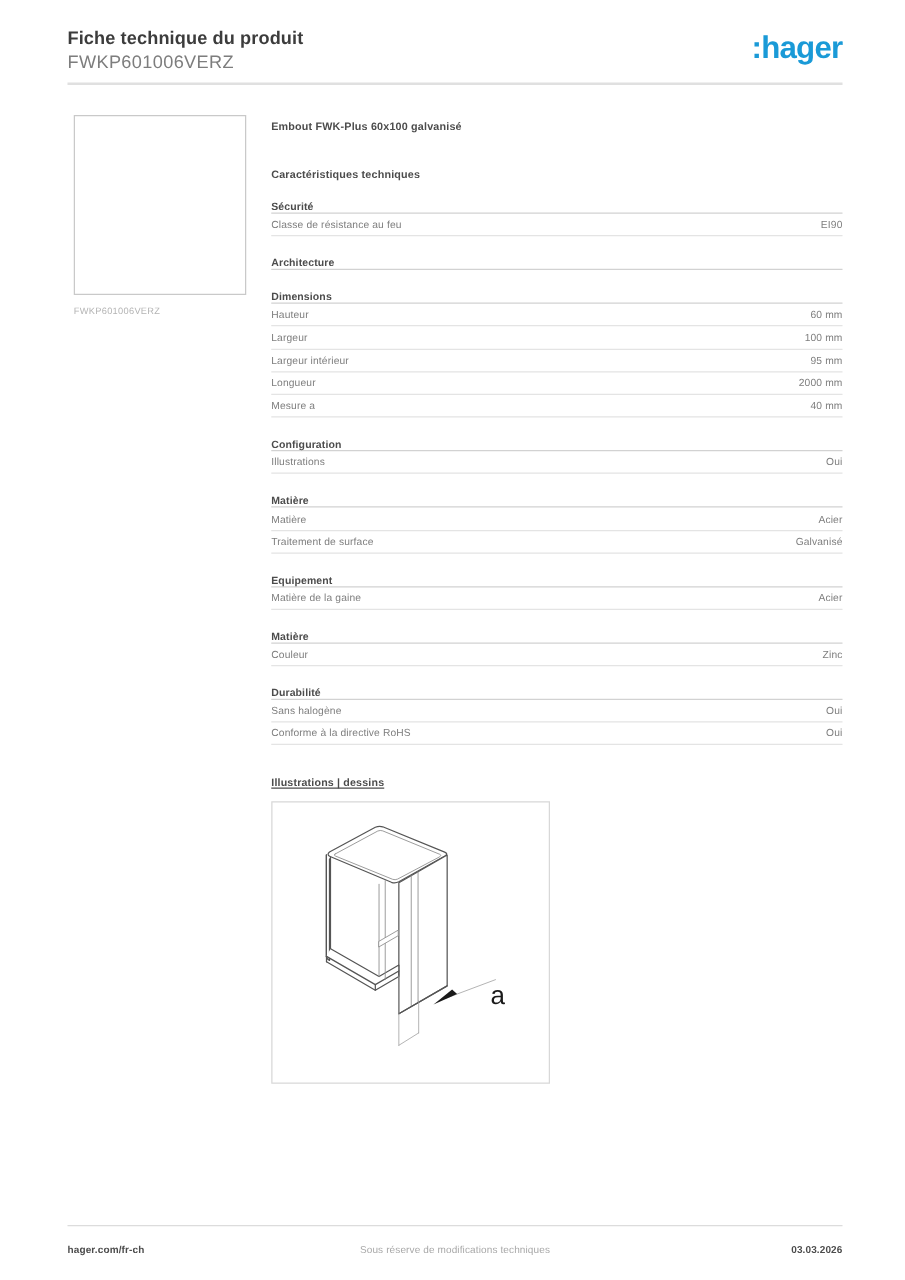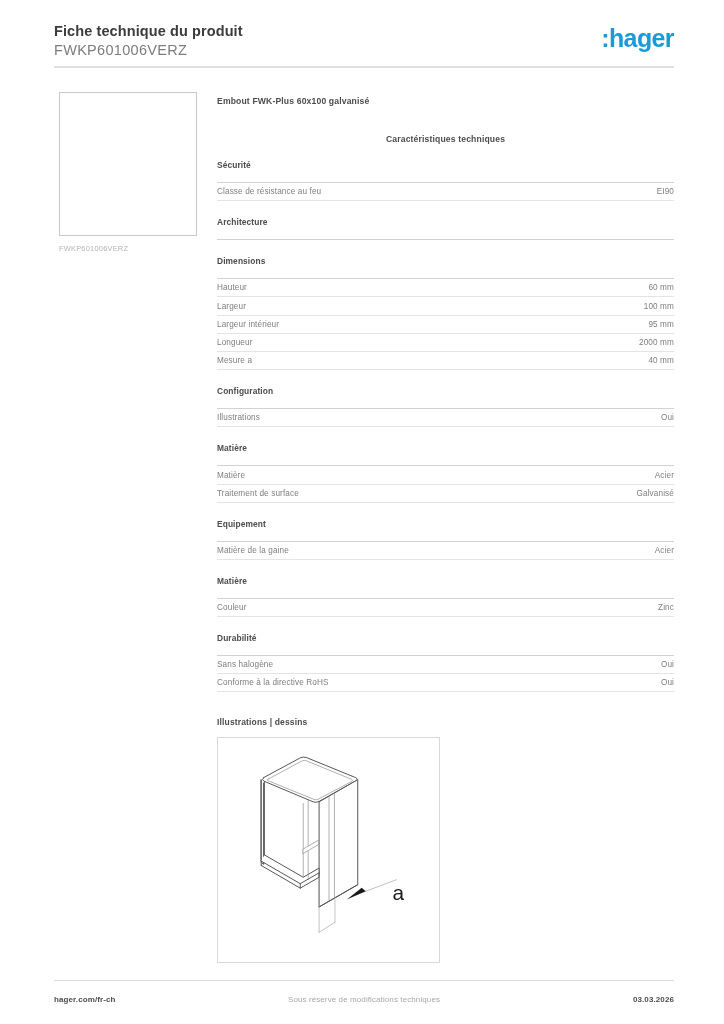--- a/index.html
+++ b/index.html
@@ -107,32 +107,31 @@
     margin: 0 0 0 0;
     padding-top: 2px;
   }
 
   .specs-title {
     font-size: 8.6px;
     font-weight: bold;
     color: #4c4c4c;
     letter-spacing: 0.15px;
     margin: 28px 0 0 0;
-    text-align: center;
   }
 
   .spec-group {
     margin-top: 16px;
   }
   .spec-group-title {
     font-size: 8.4px;
     font-weight: bold;
     color: #4c4c4c;
     letter-spacing: 0.1px;
-    padding-bottom: 12px;
+    padding-bottom: 0;
     border-bottom: 1px solid #d2d2d2;
   }
   .spec-row {
     display: flex;
     justify-content: flex-start;
     align-items: baseline;
     font-size: 8.2px;
     color: #7e7e7e;
     letter-spacing: 0.12px;
     padding: 4.2px 0 4.0px 0;
@@ -154,20 +153,21 @@
   
   .illustrations {
     margin-top: 25px;
   }
   .illustrations-title {
     font-size: 8.5px;
     font-weight: bold;
     color: #4c4c4c;
     letter-spacing: 0.15px;
     margin-bottom: 10px;
+    text-decoration: underline;
   }
   .drawing-frame {
     width: 223px;
     height: 226px;
     border: 1px solid #d8d8d8;
     background: #ffffff;
     box-sizing: border-box;
     position: relative;
   }
   .drawing-frame svg {

